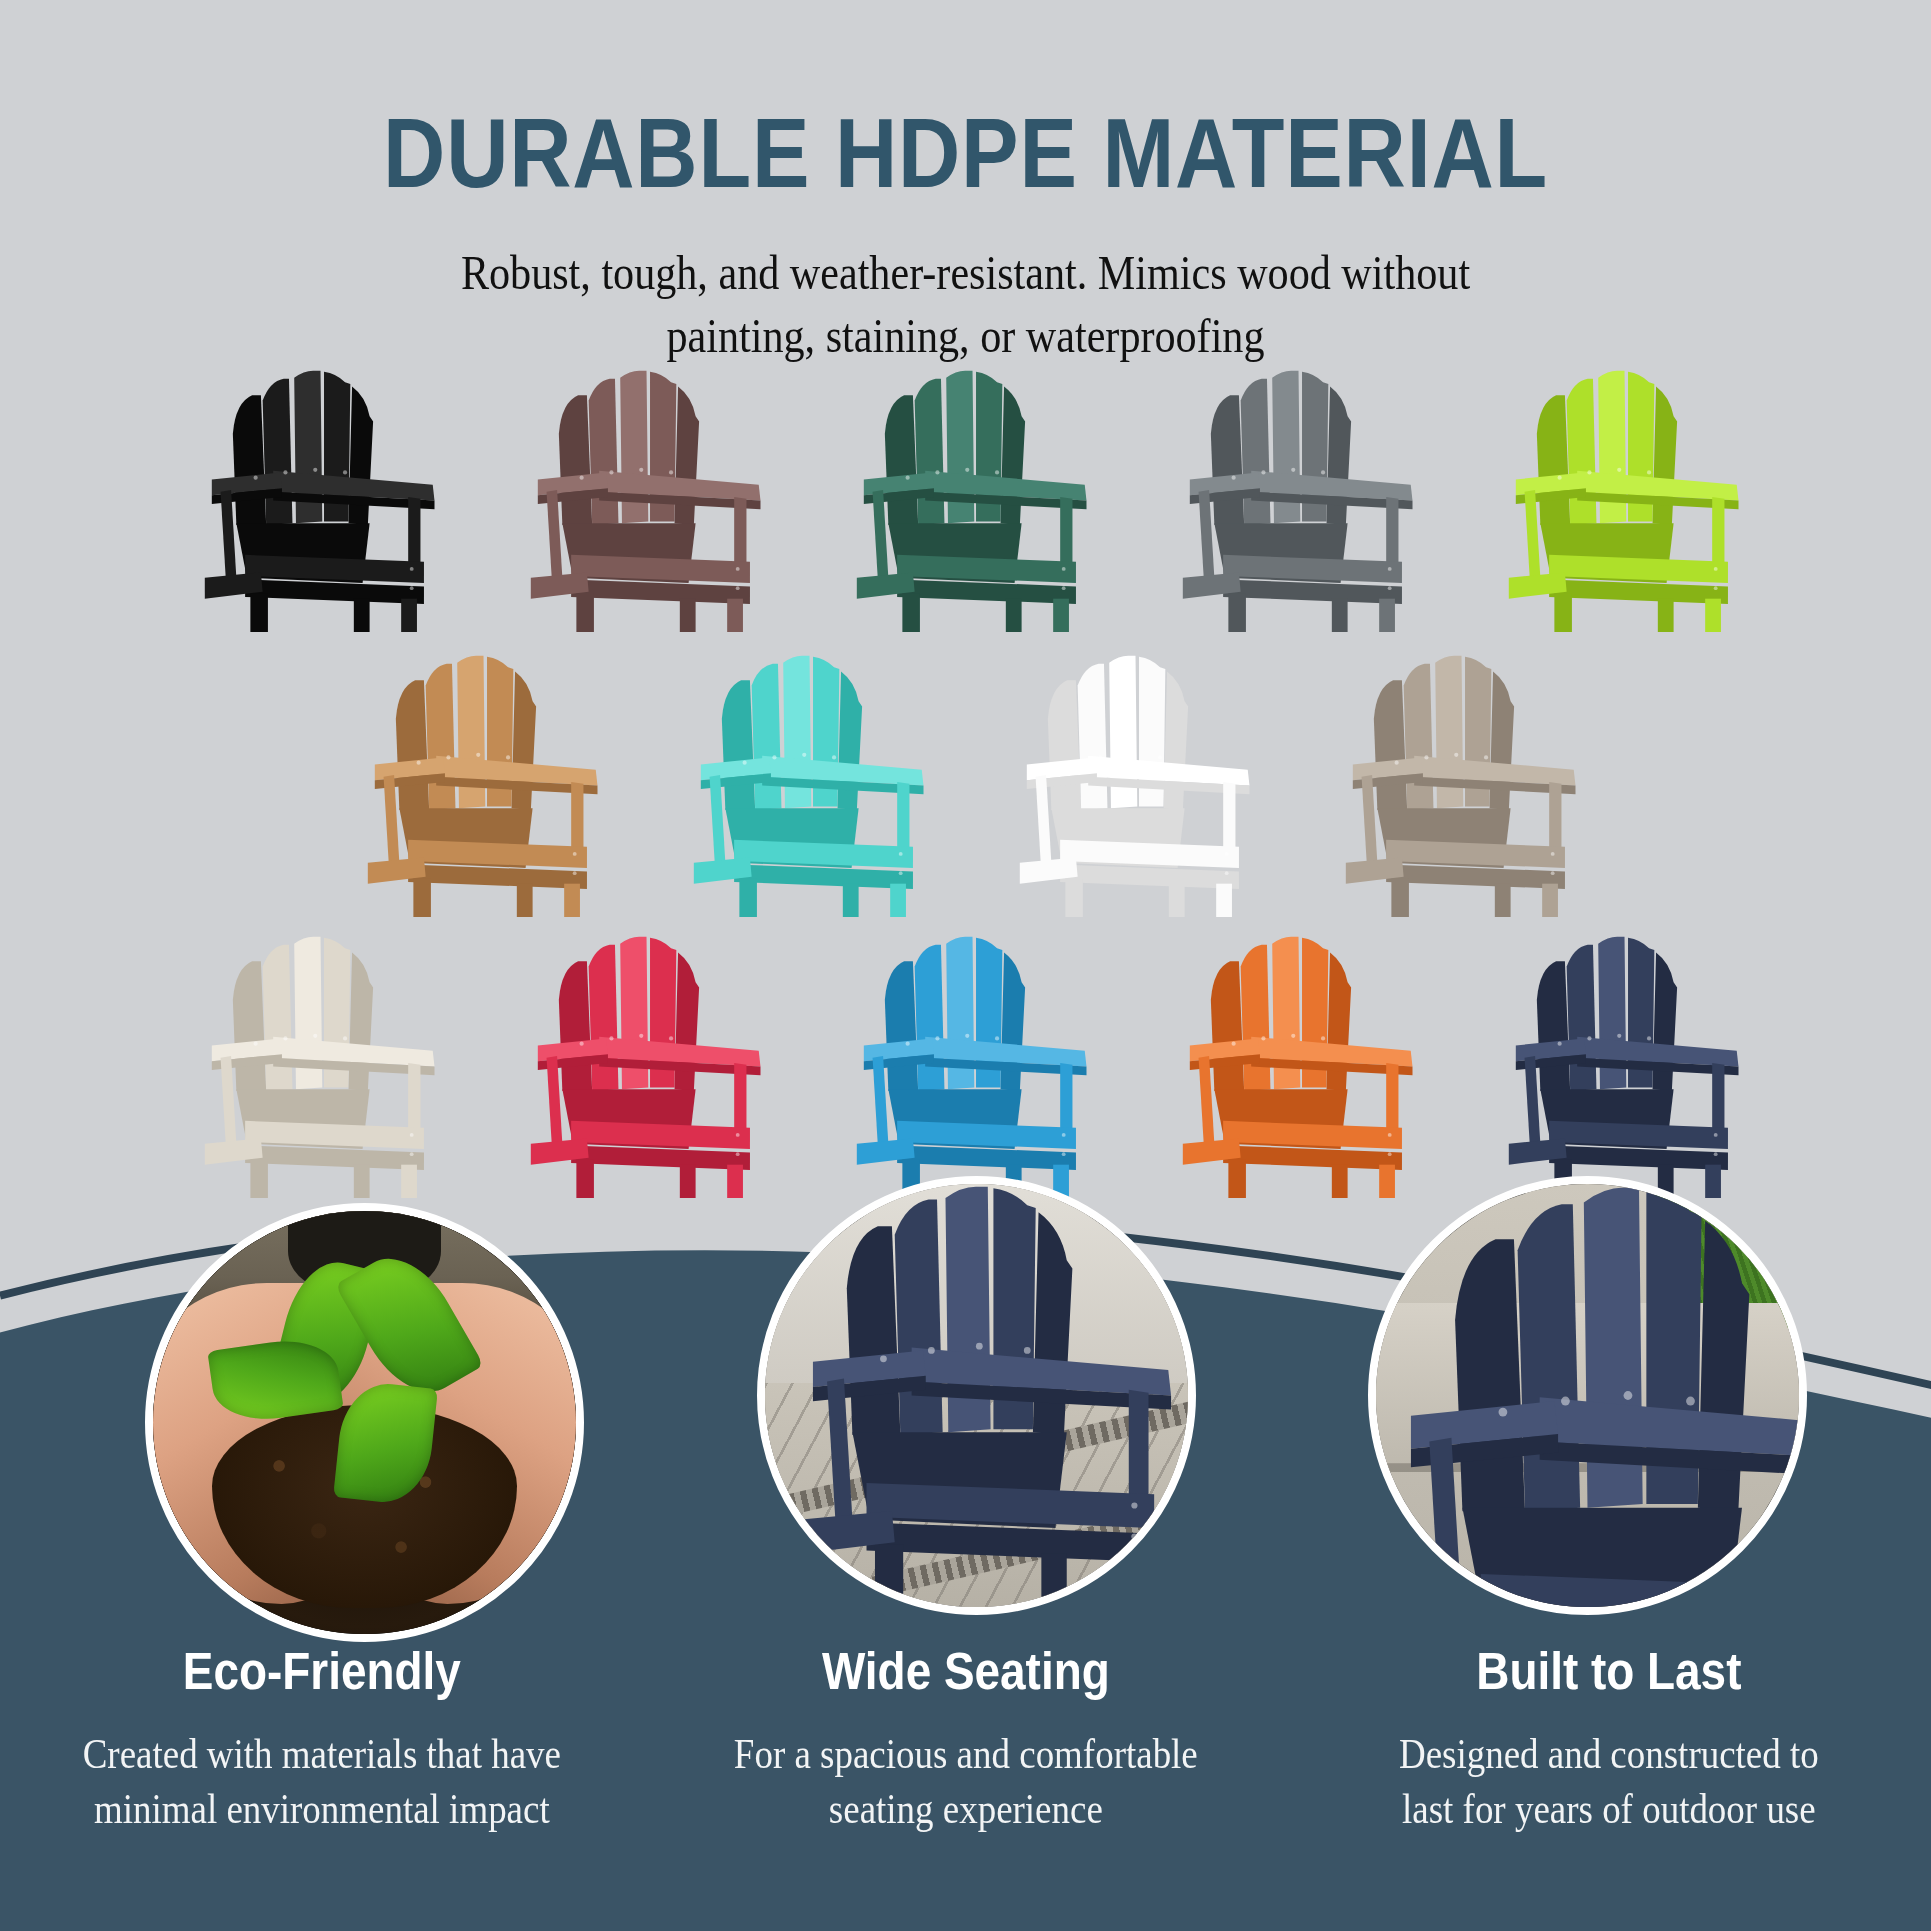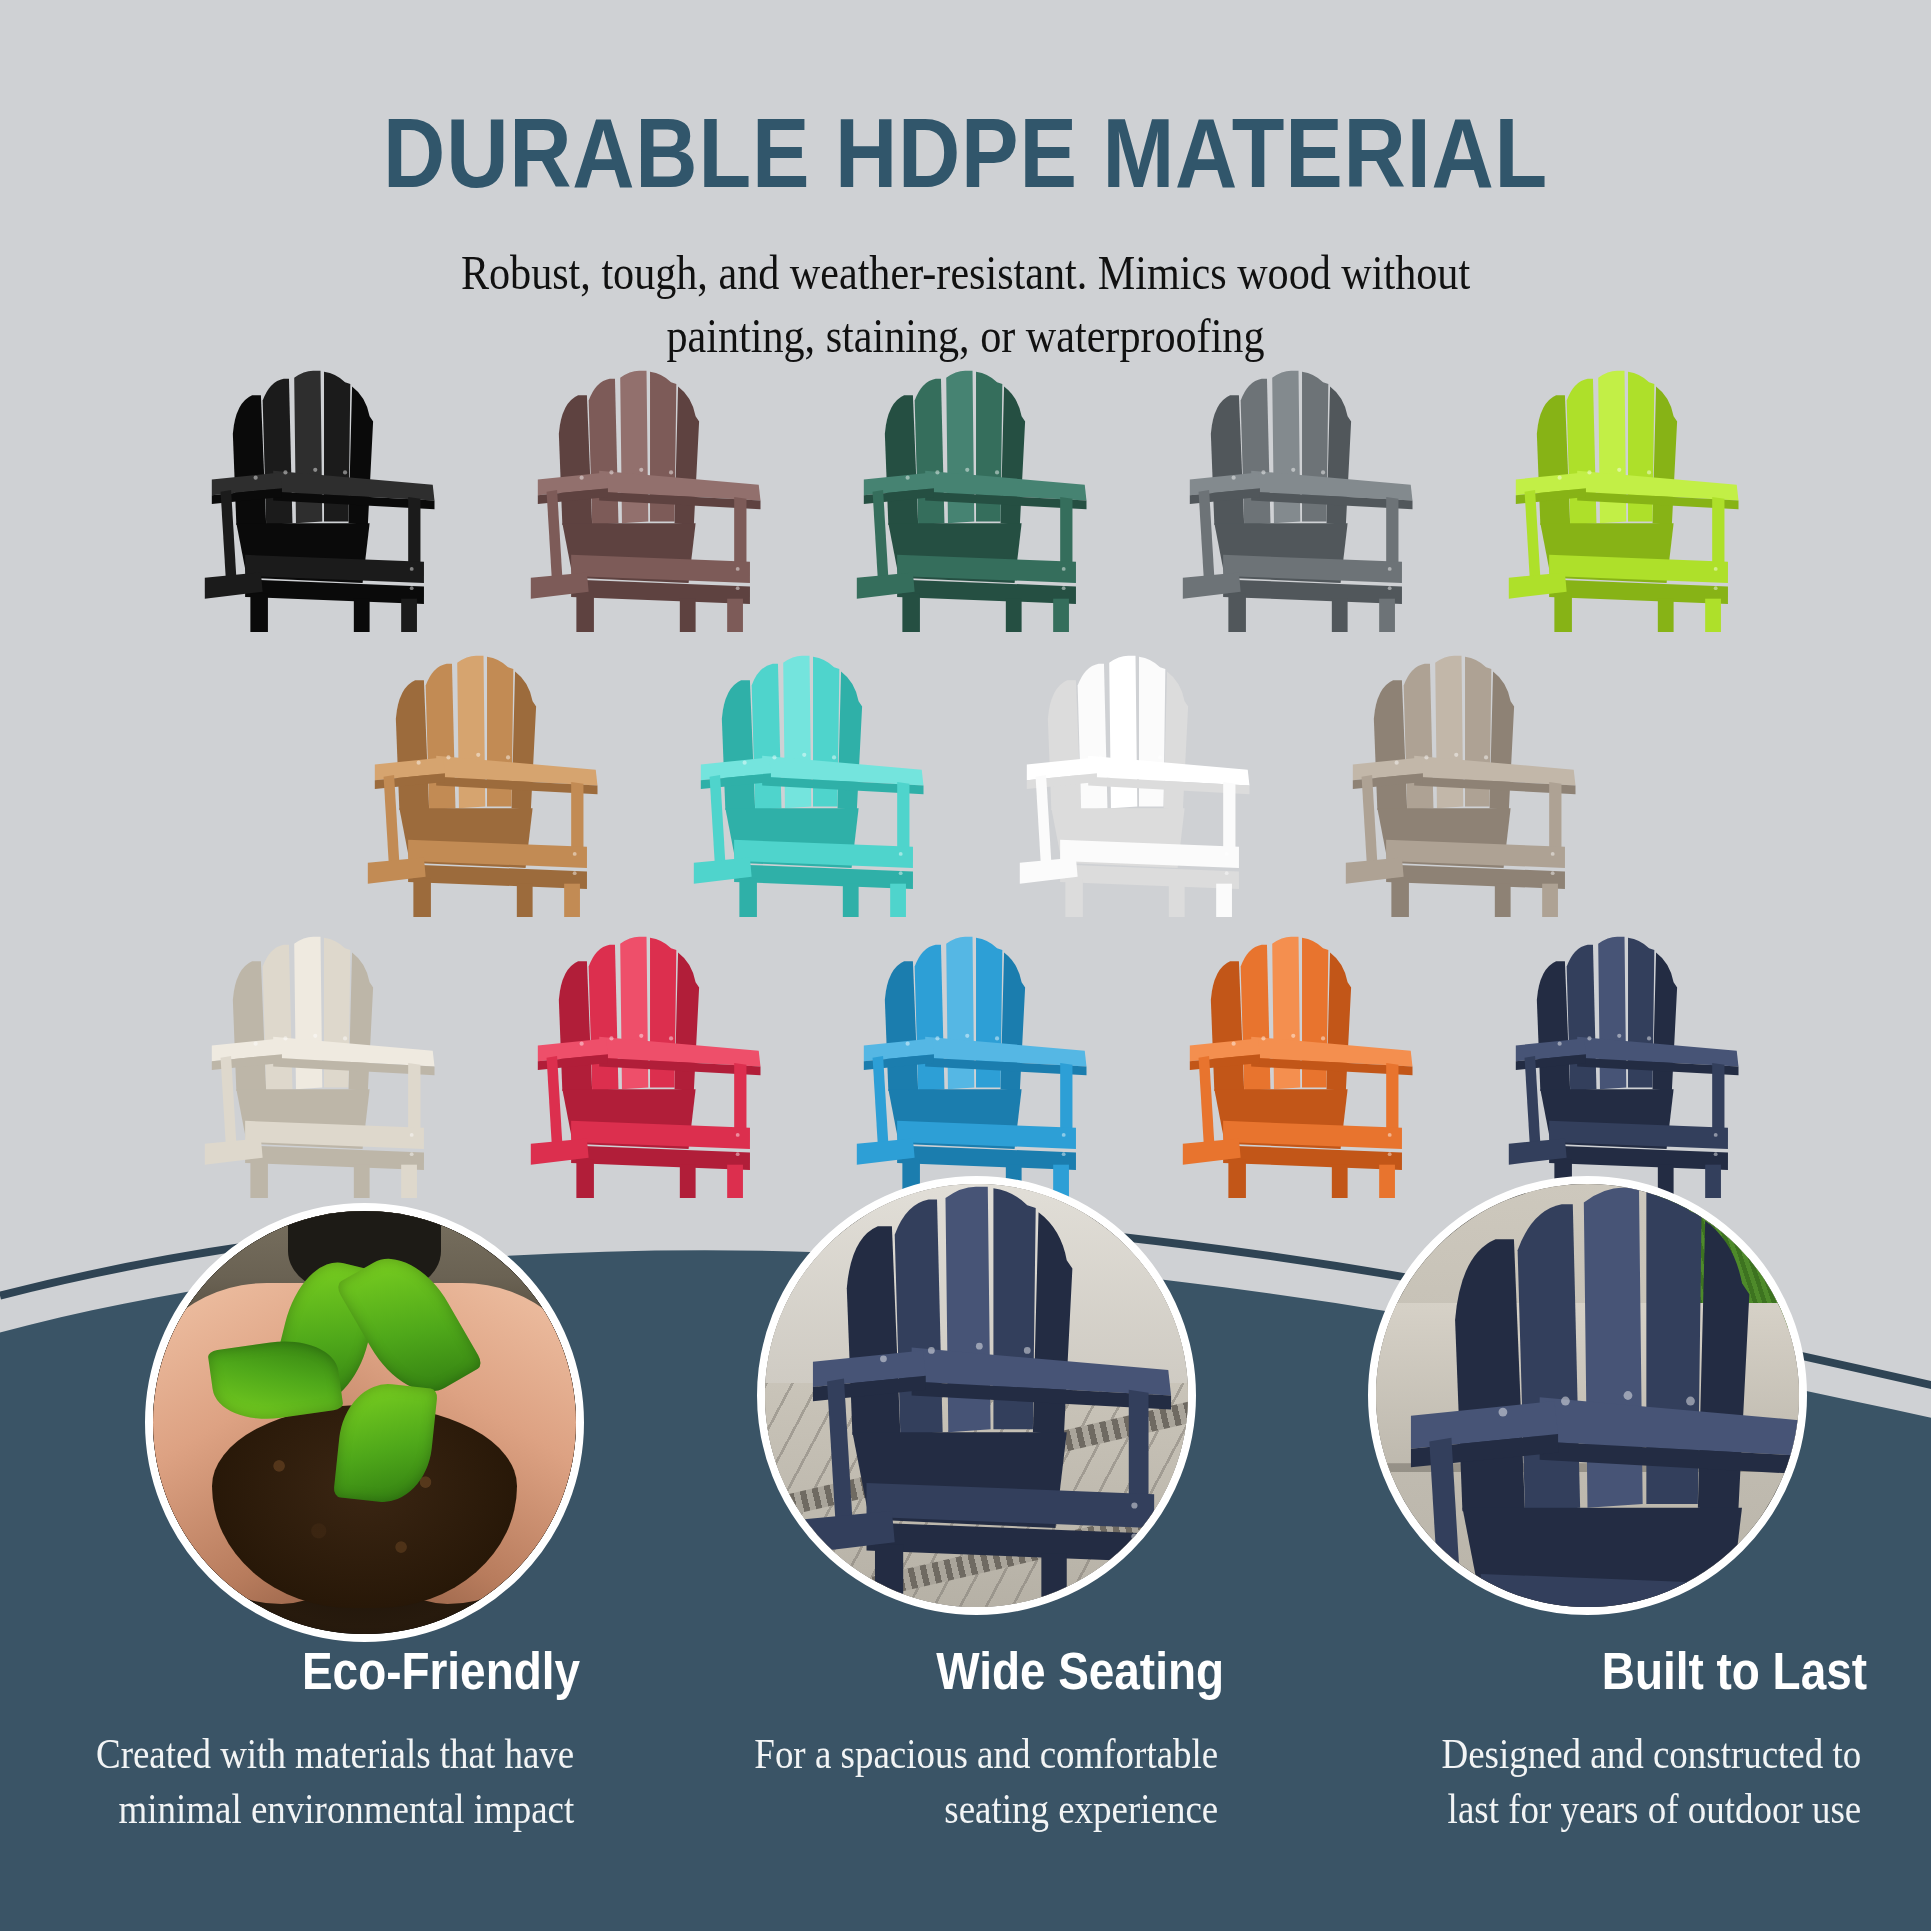--- a/index.html
+++ b/index.html
@@ -110,21 +110,21 @@
      background:repeating-linear-gradient(72deg,#4e8a2a 0 4.4px,#3d7320 4.4px 8.8px); }
   .ph3-pave { position:absolute; left:0; top:28%; width:100%; height:40%;
      background:linear-gradient(#d6d1c7,#bdb8ad);
      box-shadow:inset 0 -8.8px 0 rgba(110,105,97,.5); }
 
   
   .chair-svg { width:100%; height:100%; display:block; }
 
   
   .features { position:absolute; left:0; top:1642px; width:1931px; display:flex; }
-  .feature { flex:1; text-align:right; padding:0 35px; }
+  .feature { flex:1; text-align:center; padding:0 35px; }
   .feature h3 {
     font-family:"Liberation Sans", sans-serif;
     font-weight:bold;
     font-size:51px;
     color:#ffffff;
     letter-spacing:0px;
     transform:scaleX(0.9);
     margin-bottom:26px;
   }
   .feature p {

